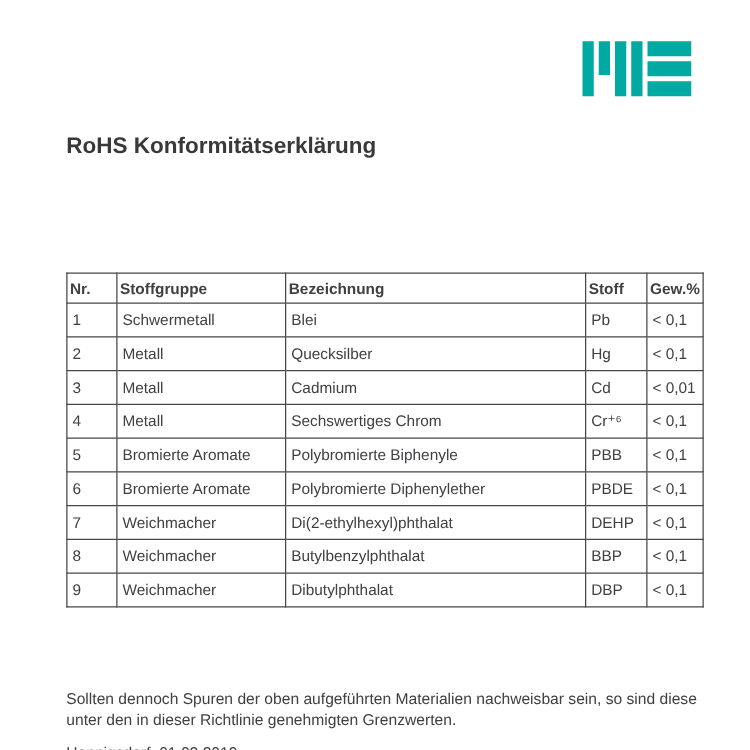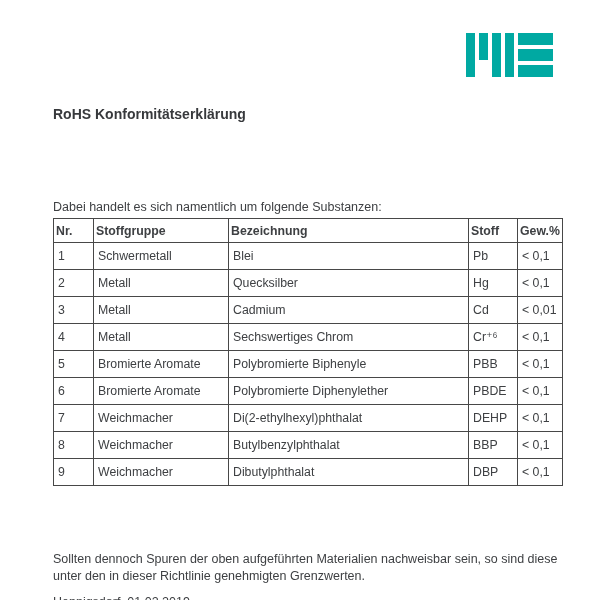--- a/index.html
+++ b/index.html
@@ -18,21 +18,21 @@
     position: absolute; top: 33px; left: 466px;
     height: 44px; display: flex; align-items: flex-start;
   }
   .logo .vbar { width: 9px; height: 44px; margin-right: 4px; }
   .logo .vbar.short { height: 27px; }
   .logo .ebars { display: flex; flex-direction: column; justify-content: space-between; height: 44px; }
   .logo .hbar { width: 35px; height: 12px; }
 
   .doc-title {
     position: absolute; top: 106px; left: 53px;
-    font-size: 14px; font-weight: bold; color: #37393c;
+    font-size: 18px; font-weight: bold; color: #37393c;
   }
   .para {
     position: absolute; left: 53px;
     font-size: 12.5px; line-height: 17px; color: #3e4043;
   }
   .intro-para   { top: 132px; width: 500px; }
   .closing-para { top: 551px; width: 512px; }
   .table-caption{
     position: absolute; top: 200px; left: 53px;
     font-size: 12.5px; color: #3e4043;
@@ -73,21 +73,20 @@
     <div class="ebars">
       <div class="hbar logo-fill" style="background: rgb(0, 169, 162);"></div>
       <div class="hbar logo-fill" style="background: rgb(0, 169, 162);"></div>
       <div class="hbar logo-fill" style="background: rgb(0, 169, 162);"></div>
     </div>
   </div>
 
   <div class="doc-title">RoHS Konformitätserklärung</div>
 
 
-  <div class="table-caption">Dabei handelt es sich namentlich um folgende Substanzen:</div>
 
   <table class="substances">
     <colgroup>
         <col style="width: 40px;">
         <col style="width: 135px;">
         <col style="width: 240px;">
         <col style="width: 49px;">
         <col style="width: 40px;">
       </colgroup>
     <thead>

